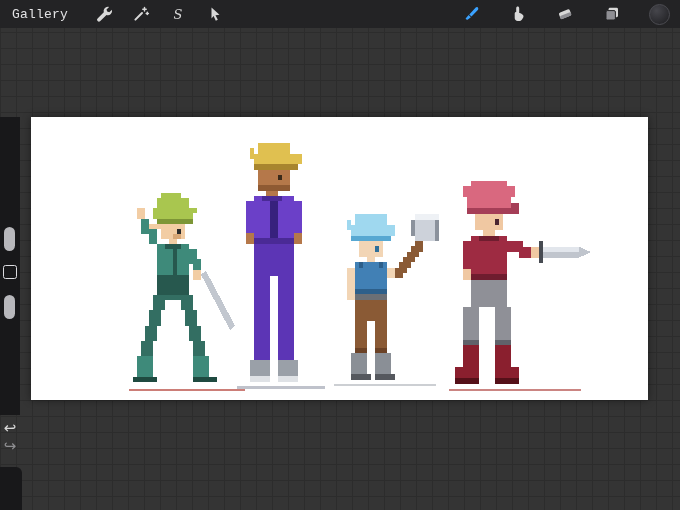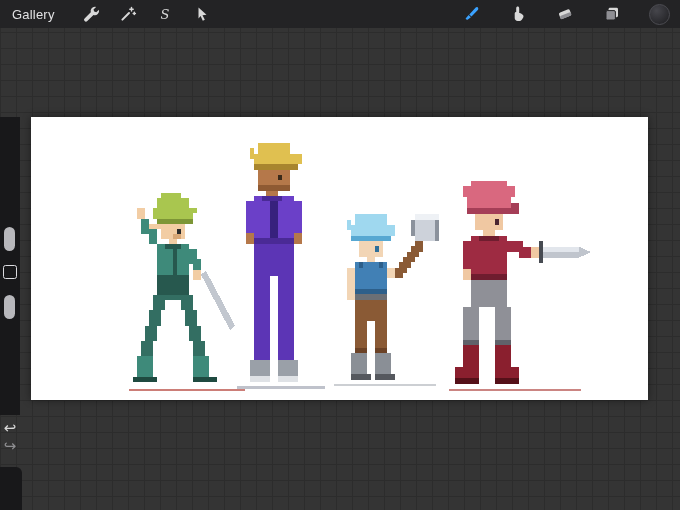--- a/index.html
+++ b/index.html
@@ -6,21 +6,21 @@
   .stage{position:relative;width:680px;height:510px;overflow:hidden;
     font-family:"Liberation Sans",sans-serif;
     background-color:#343434;
     background-image:
       linear-gradient(#2c2c2c 1px, transparent 1px),
       linear-gradient(90deg,#2c2c2c 1px, transparent 1px);
     background-size:16px 16px;}
   
   .topbar{position:absolute;left:0;top:0;width:680px;height:28px;background:#232325;
     display:flex;align-items:center;z-index:10;}
-  .gallery{margin-left:12px;font-size:13px;color:#e2e2e4;letter-spacing:.2px;}
+  .gallery{margin-left:12px;font-size:13px;color:#e2e2e4;letter-spacing:.2px;font-family:Liberation Mono, monospace;}
   .tools-left{display:flex;align-items:center;gap:13px;margin-left:24px;}
   .tools-right{display:flex;align-items:center;gap:23px;margin-left:auto;margin-right:9px;}
   .icon-btn{width:24px;height:24px;display:flex;align-items:center;justify-content:center;cursor:pointer;}
   .color-swatch{width:21px;height:21px;border-radius:50%;
     background:radial-gradient(circle at 35% 30%, #46464c, #1c1c1f);
     border:1px solid #4c4c52;box-sizing:border-box;}
   
   .canvas{position:absolute;left:31px;top:117px;width:617px;height:283px;background:#ffffff;
     box-shadow:0 0 8px rgba(0,0,0,.45);}
   .char{position:absolute;}

